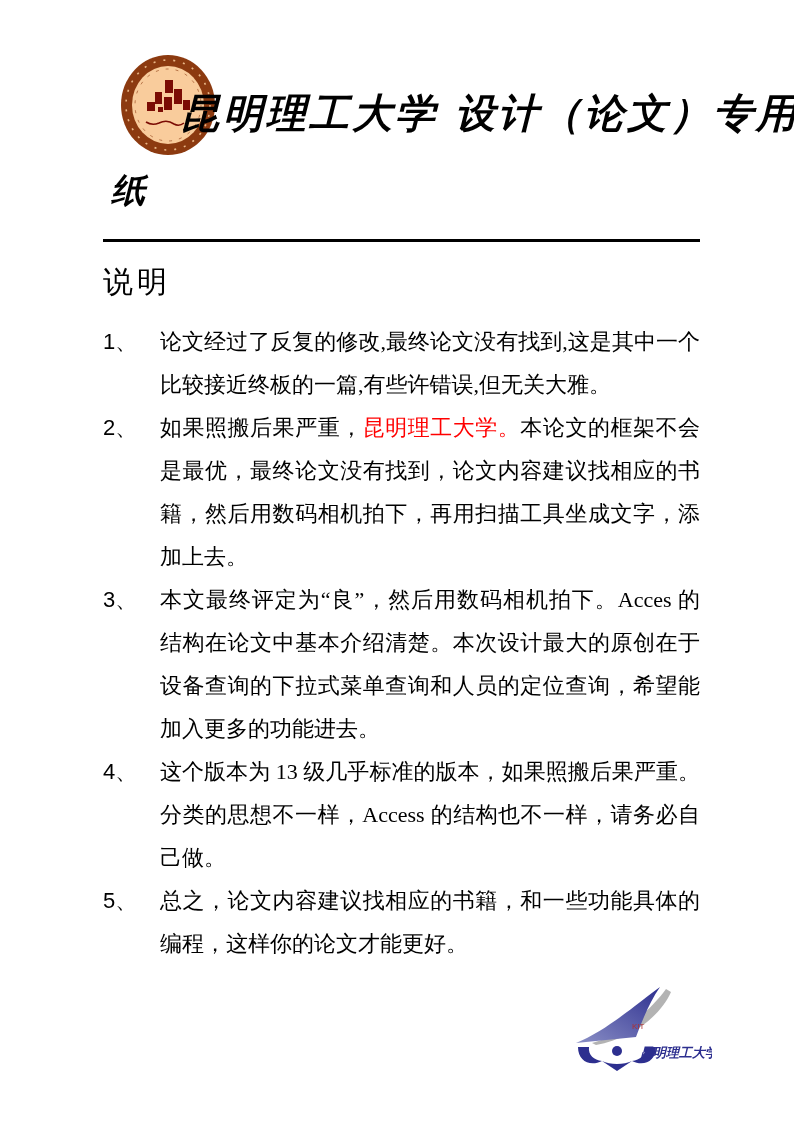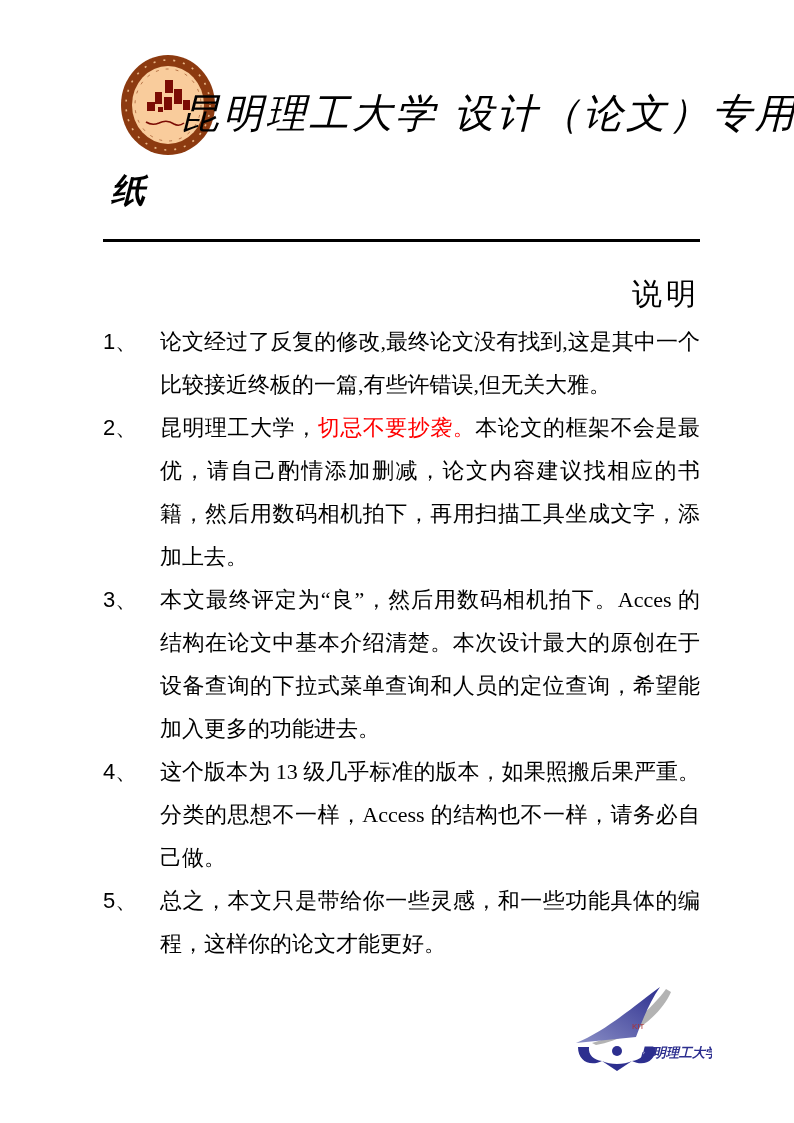--- a/index.html
+++ b/index.html
@@ -8,36 +8,36 @@
     background: #ffffff;
     position: relative;
     font-family: "Liberation Sans", sans-serif;
     color: #000;
     overflow: hidden;
   }
   
   .seal { position: absolute; left: 118px; top: 52px; width: 100px; height: 106px; }
   .header-line1 {
     position: absolute; left: 180px; top: 86px; width: 530px;
-    font-family: "DejaVu Serif", serif; font-style: italic; font-weight: normal;
+    font-family: "DejaVu Serif", serif; font-style: italic; font-weight: bold;
     font-size: 40px; letter-spacing: 3px; white-space: nowrap;
   }
   .header-line2 {
     position: absolute; left: 111px; top: 168px;
     font-family: "DejaVu Serif", serif; font-style: italic; font-weight: bold;
     font-size: 34px;
   }
   .rule {
     position: absolute; left: 103px; top: 239px; width: 597px; height: 3px;
     background: #000;
   }
   
   .section-title {
-    position: absolute; left: 103px; top: 274px; width: 597px;
-    text-align: right; font-size: 30px; letter-spacing: 4px;
+    position: absolute; left: 103px; top: 262px; width: 597px;
+    text-align: left; font-size: 30px; letter-spacing: 4px;
   }
   .list {
     position: absolute; left: 103px; top: 320px; width: 597px;
     font-size: 22px; line-height: 43px;
   }
   .item { display: flex; }
   .item .num { width: 57px; flex: 0 0 57px; }
   .item .txt { flex: 1 1 auto; text-align: justify; text-justify: inter-character; font-family: Liberation Serif, serif; }
   .item .txt .red { color: var(--warning_red, #f00); }
   
@@ -74,36 +74,36 @@
 <div class="section-title">说明</div>
 
 <div class="list" id="list">
   <div class="item">
     <span class="num">1、</span>
     <span class="txt"><span>论文经过了反复的修改,最终论文没有找到,这是其中一个比较接近终板的一篇,有些许错误,但无关大雅。</span></span>
   </div>
 
   <div class="item">
     <span class="num">2、</span>
-    <span class="txt"><span>昆明理工大学，</span><span class="red">切忌不要抄袭。</span><span>本论文的框架不会是最优，请自己酌情添加删减，论文内容建议找相应的书籍，然后用数码相机拍下，再用扫描工具坐成文字，添加上去。</span></span>
+    <span class="txt"><span>如果照搬后果严重，</span><span class="red">昆明理工大学。</span><span>本论文的框架不会是最优，最终论文没有找到，论文内容建议找相应的书籍，然后用数码相机拍下，再用扫描工具坐成文字，添加上去。</span></span>
   </div>
 
   <div class="item">
     <span class="num">3、</span>
     <span class="txt"><span>本文最终评定为“良”，然后用数码相机拍下。Acces 的结构在论文中基本介绍清楚。本次设计最大的原创在于设备查询的下拉式菜单查询和人员的定位查询，希望能加入更多的功能进去。</span></span>
   </div>
 
   <div class="item">
     <span class="num">4、</span>
     <span class="txt"><span>这个版本为 13 级几乎标准的版本，如果照搬后果严重。分类的思想不一样，Access 的结构也不一样，请务必自己做。</span></span>
   </div>
 
   <div class="item">
     <span class="num">5、</span>
-    <span class="txt"><span>总之，本文只是带给你一些灵感，和一些功能具体的编程，这样你的论文才能更好。</span></span>
+    <span class="txt"><span>总之，论文内容建议找相应的书籍，和一些功能具体的编程，这样你的论文才能更好。</span></span>
   </div>
 </div>
 
 <svg class="footer-logo" viewBox="0 0 142 92" aria-hidden="true">
   <defs>
     <linearGradient id="sailGrad" x1="0" y1="1" x2="1" y2="0">
       <stop offset="0" style="stop-color:var(--logo_blue_light,#8a8fc6)"></stop>
       <stop offset="1" style="stop-color:var(--logo_blue,#2d2f8f)"></stop>
     </linearGradient>
   </defs>

